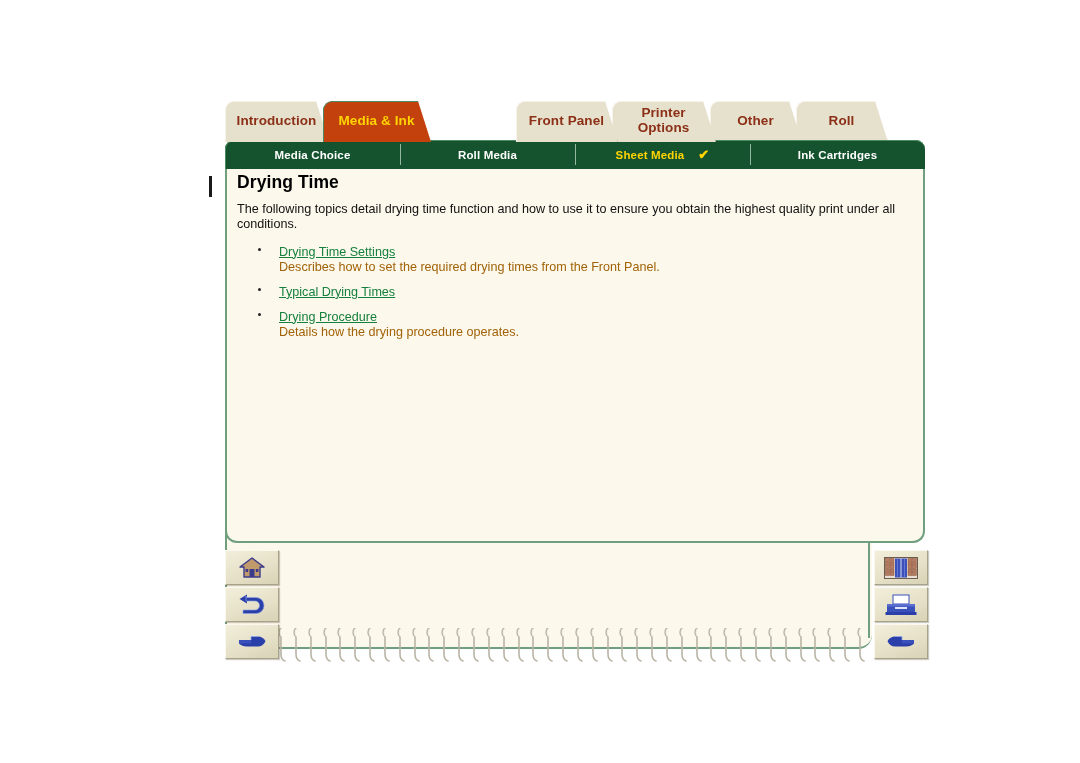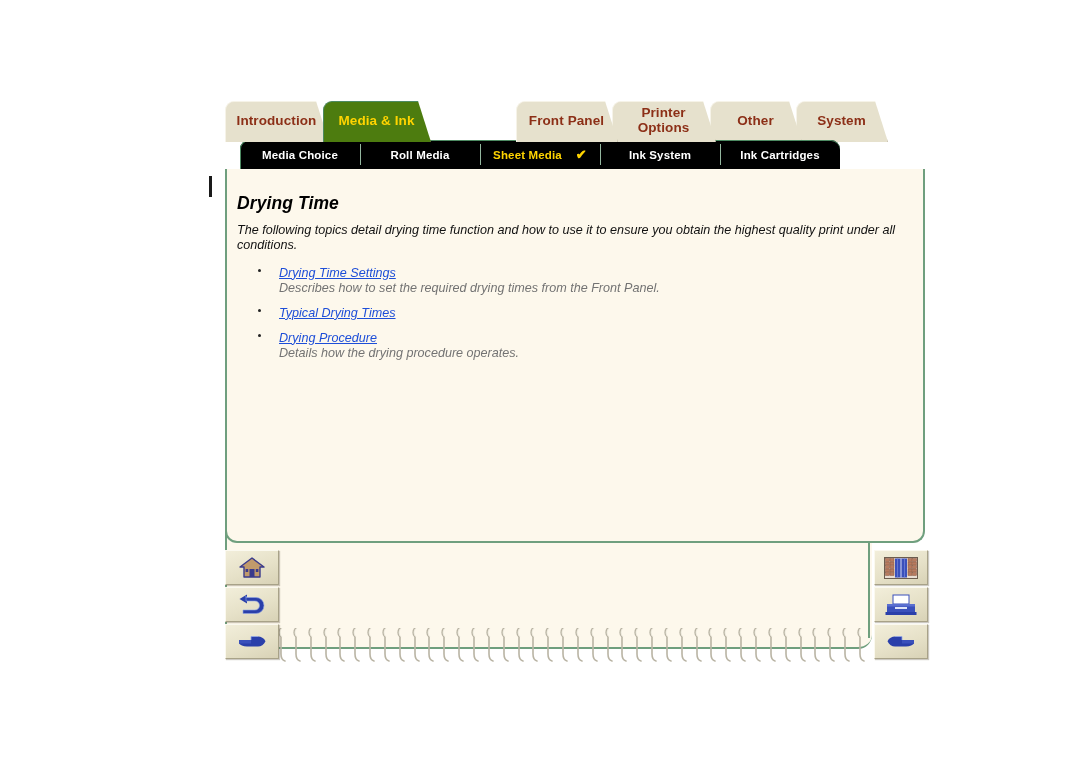--- a/index.html
+++ b/index.html
@@ -46,36 +46,36 @@
     align-items: center;
     justify-content: center;
     text-align: center;
     line-height: 1.08;
     padding: 0 4px 2px 2px;
     -webkit-clip-path: polygon(0 0, calc(100% - 13px) 0, 100% 100%, 0 100%);
     clip-path: polygon(0 0, calc(100% - 13px) 0, 100% 100%, 0 100%);
     box-shadow: inset -1px 0 0 rgba(140,130,105,0.35);
   }
   .tab.active {
-    background: #4d7c0f;
+    background: #c2410c;
     color: #ffd400;
     border-top: 1px solid #4d8a62;
     border-left: 1px solid #4d8a62;
     z-index: 6;
   }
   .tab .tlabel { display: block; }
 
   
   .subbar {
     position: absolute;
-    left: 207px;
+    left: 192px;
     top: 140px;
-    width: 600px;
+    width: 700px;
     height: 29px;
-    background: #000000;
+    background: #14532d;
     border-top-left-radius: 9px;
     border-top-right-radius: 9px;
     box-shadow: inset 0 1px 0 #4d8a62, inset 1px 0 0 #4d8a62;
     display: flex;
     z-index: 5;
   }
   .subtab {
     flex: 1 1 0;
     display: flex;
     align-items: center;
@@ -148,23 +148,22 @@
     top: 176px;
     width: 3px;
     height: 21px;
     background: #1a1a1a;
     z-index: 4;
   }
 
   .content {
     position: absolute;
     left: 10px;
-    top: 24px;
+    top: 3px;
     right: 10px;
-    font-style: italic;
   }
   h1.title {
     margin: 0 0 9px 0;
     font-size: 17.5px;
     font-weight: bold;
     color: #000000;
     letter-spacing: 0.1px;
   }
   p.intro {
     margin: 0 0 9px 0;
@@ -186,29 +185,29 @@
   ul.topics li .dot {
     position: absolute;
     left: 21px;
     top: 6px;
     width: 3px;
     height: 3px;
     background: #222;
     border-radius: 50%;
   }
   a.topiclink {
-    color: #1d4ed8;
+    color: #15803d;
     font-size: 12.6px;
     text-decoration: underline;
     display: inline-block;
     margin-bottom: 1px;
   }
   .topicdesc {
     font-size: 12.6px;
-    color: #737373;
+    color: #a16207;
     line-height: 1.2;
     display: block;
   }
 
   
   .spiral {
     position: absolute;
     left: 245px;
     top: 628px;
     width: 590px;
@@ -258,37 +257,34 @@
       <div class="tab" style="left: 291px; width: 102px; z-index: 7; justify-content: center;">
         <span class="tlabel">Front Panel</span>
       </div>
       <div class="tab" style="left: 485px; width: 92px; z-index: 5;">
         <span class="tlabel">Other</span>
       </div>
       <div class="tab" style="left: 387px; width: 104px; z-index: 6;">
         <span class="tlabel">Printer Options</span>
       </div>
       <div class="tab" style="left: 571px; width: 92px; z-index: 4;">
-        <span class="tlabel">System</span>
+        <span class="tlabel">Roll</span>
       </div>
     </div>
 
   <div class="subbar" id="subbar">
       <div class="subtab">
         <span>Media Choice</span>
       </div>
       <div class="subtab">
         <span>Roll Media</span>
       </div>
       <div class="subtab active">
         <span>Sheet Media</span>
         <span class="chk">✔</span>
-      </div>
-      <div class="subtab">
-        <span>Ink System</span>
       </div>
       <div class="subtab">
         <span>Ink Cartridges</span>
       </div>
     </div>
 
   <div class="undersheet"></div>
   <div class="undersheet-right"></div>
 
   <div class="changebar"></div>

